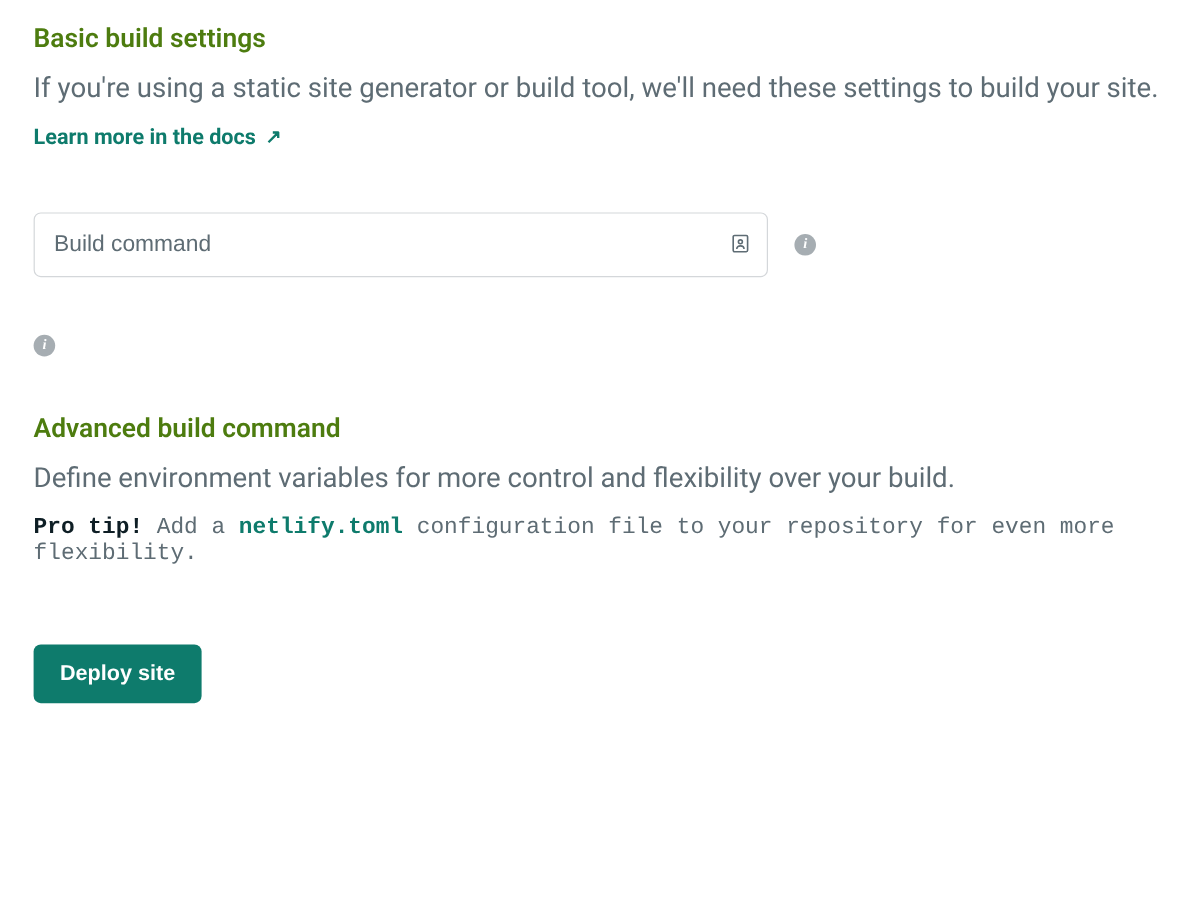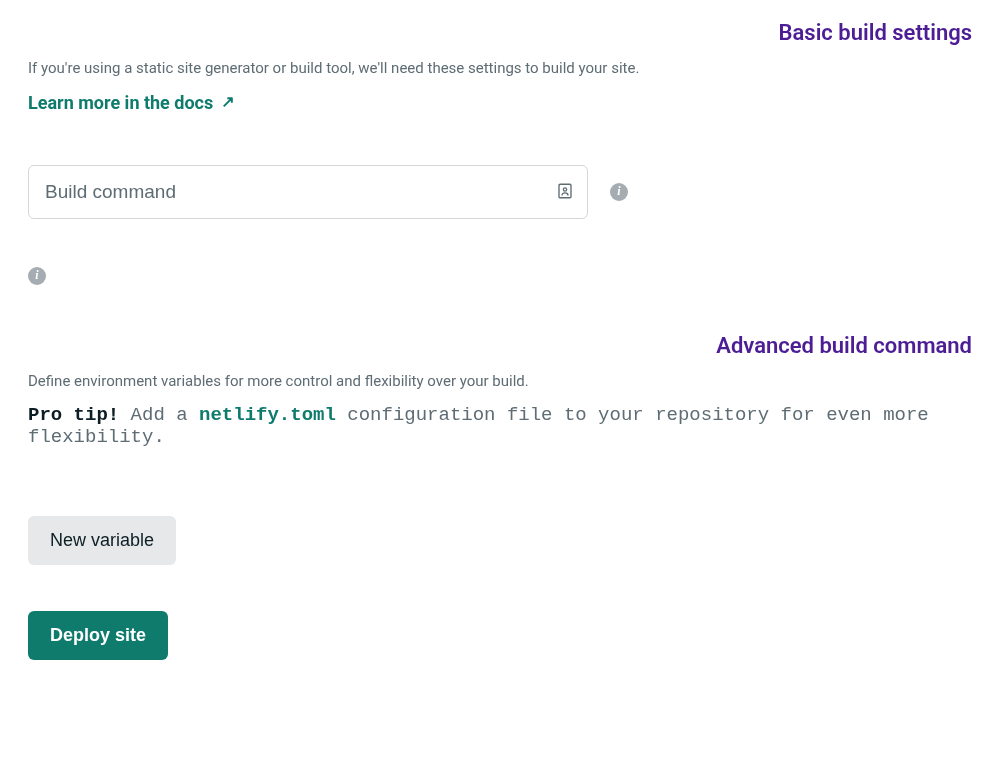--- a/index.html
+++ b/index.html
@@ -10,26 +10,25 @@
     body {
       font-family: -apple-system, BlinkMacSystemFont, "Segoe UI", Roboto, Helvetica, Arial, sans-serif;
       background: #ffffff;
       padding: 20px 28px;
       color: #0e1e25;
       width: 1000px;
     }
     .section-title {
       font-size: 22px;
       font-weight: 600;
-      color: #4c1d95;
+      color: #4d7c0f;
       margin-bottom: 12px;
-      text-align: right;
     }
     .section-desc {
-      font-size: 15px;
+      font-size: 23px;
       color: #5e6c74;
       margin-bottom: 12px;
       line-height: 1.5;
     }
     .docs-link {
       display: inline-flex;
       font-size: 18px;
       font-weight: 700;
       color: #0e7b6c;
       text-decoration: none;
@@ -41,21 +40,21 @@
       margin-left: 2px;
     }
     .form-row {
       display: flex;
       align-items: center;
       gap: 22px;
       margin-bottom: 48px;
     }
     .input-wrapper {
       position: relative;
-      width: 560px;
+      width: 612px;
     }
     .text-input {
       width: 100%;
       height: 54px;
       border: 1px solid #d4d7da;
       border-radius: 6px;
       padding: 0 16px;
       font-size: 19px;
       color: #3a4a52;
       background: #ffffff;
@@ -165,19 +164,18 @@
 </div>
 
 
 <div class="advanced-section">
   <h2 class="section-title">Advanced build command</h2>
   <p class="section-desc">Define environment variables for more control and flexibility over your build.</p>
   <p class="pro-tip">
     <span class="bold">Pro tip!</span><span> Add a </span><a href="#" class="link-inline">netlify.toml</a><span> configuration file to your repository for even more flexibility.</span>
   </p>
 
-  <button class="new-var-btn">New variable</button>
   <br>
   <button class="deploy-btn">Deploy site</button>
 </div>
 
 
 
 
 </body></html>

